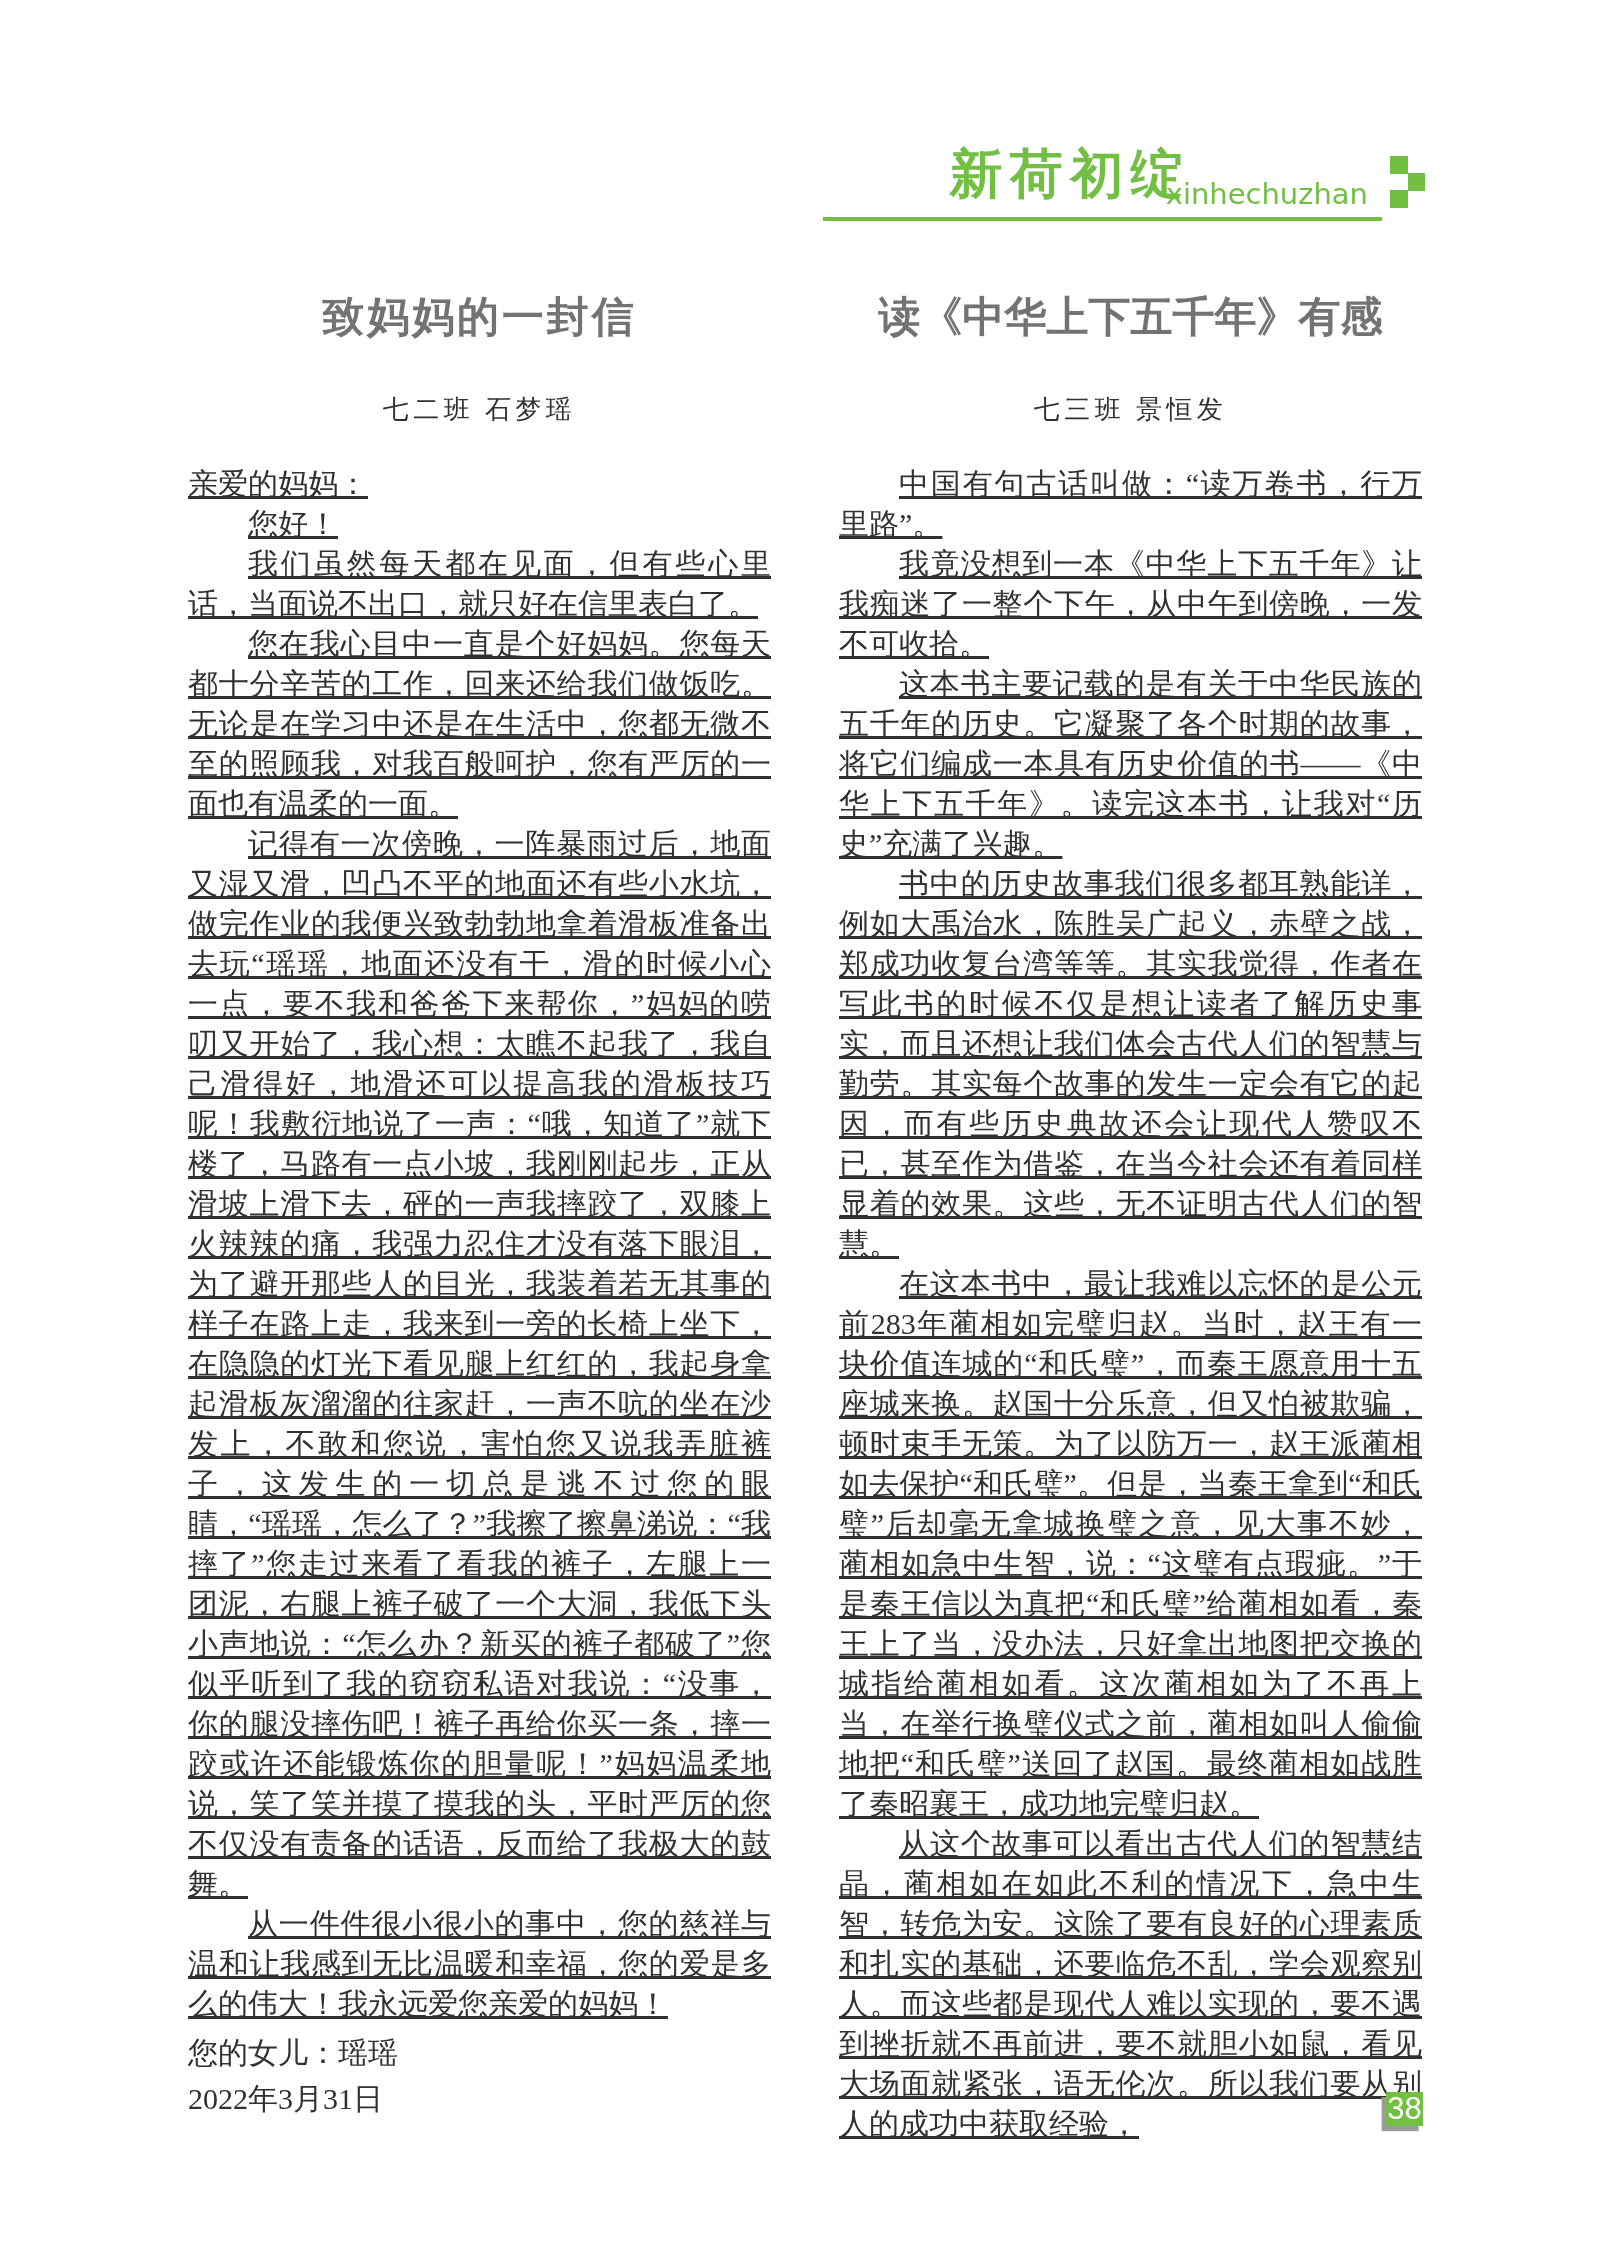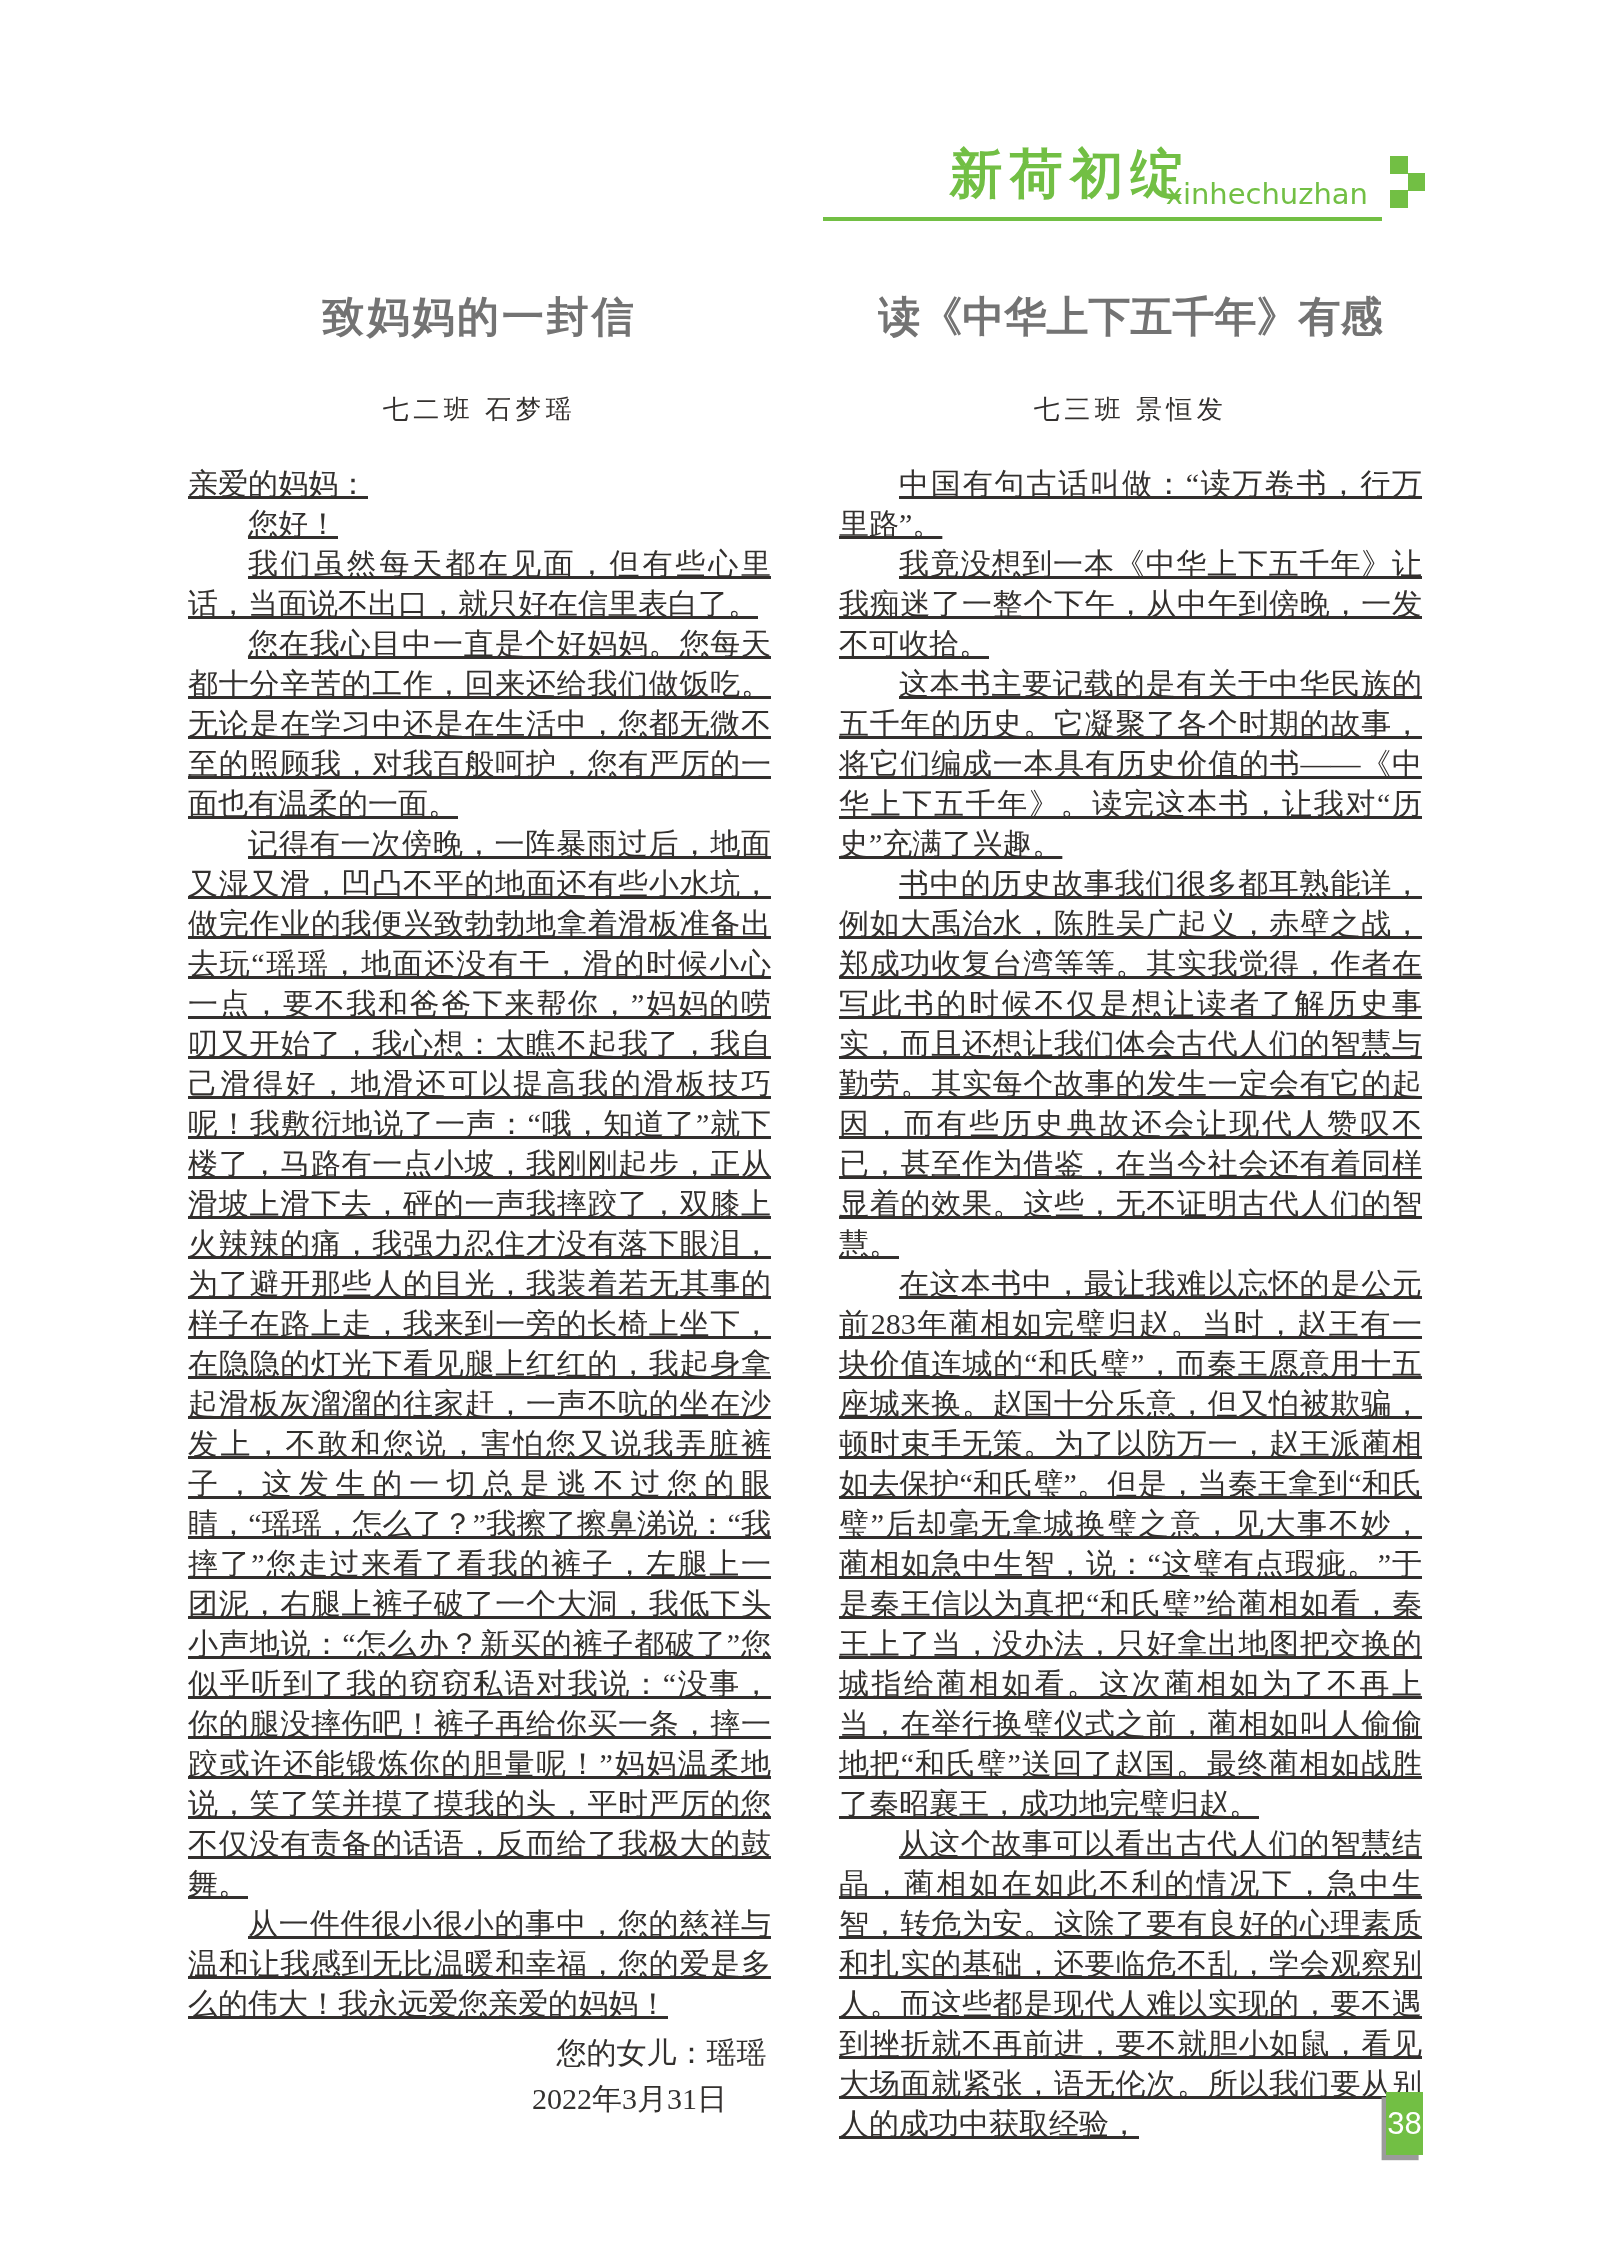--- a/index.html
+++ b/index.html
@@ -108,35 +108,34 @@
     margin: 0;
     text-indent: 2em;
     text-decoration: underline;
   }
   .salutation {
     text-indent: 0 !important;
   }
 
   .signature {
     margin-top: 5.9px;
-    text-align: right;
     font-size: 30px;
     line-height: 46px;
     color: #33302e;
   }
   .signature .sig-name { margin-right: 4.4px; }
   .signature .sig-date { margin-right: 44px; }
 
   
   .page-number {
     position: absolute;
     left: 1386px;
     top: 2092px;
     width: 37px;
-    height: 63px;
+    height: 34px;
     background: var(--green);
     box-shadow: -4.4px 5.2px 0 #9b9b9b;
     color: #ffffff;
     font-family: "Liberation Sans", "DejaVu Sans", sans-serif;
     font-size: 31px;
     display: flex;
     align-items: center;
     justify-content: center;
   }
 

